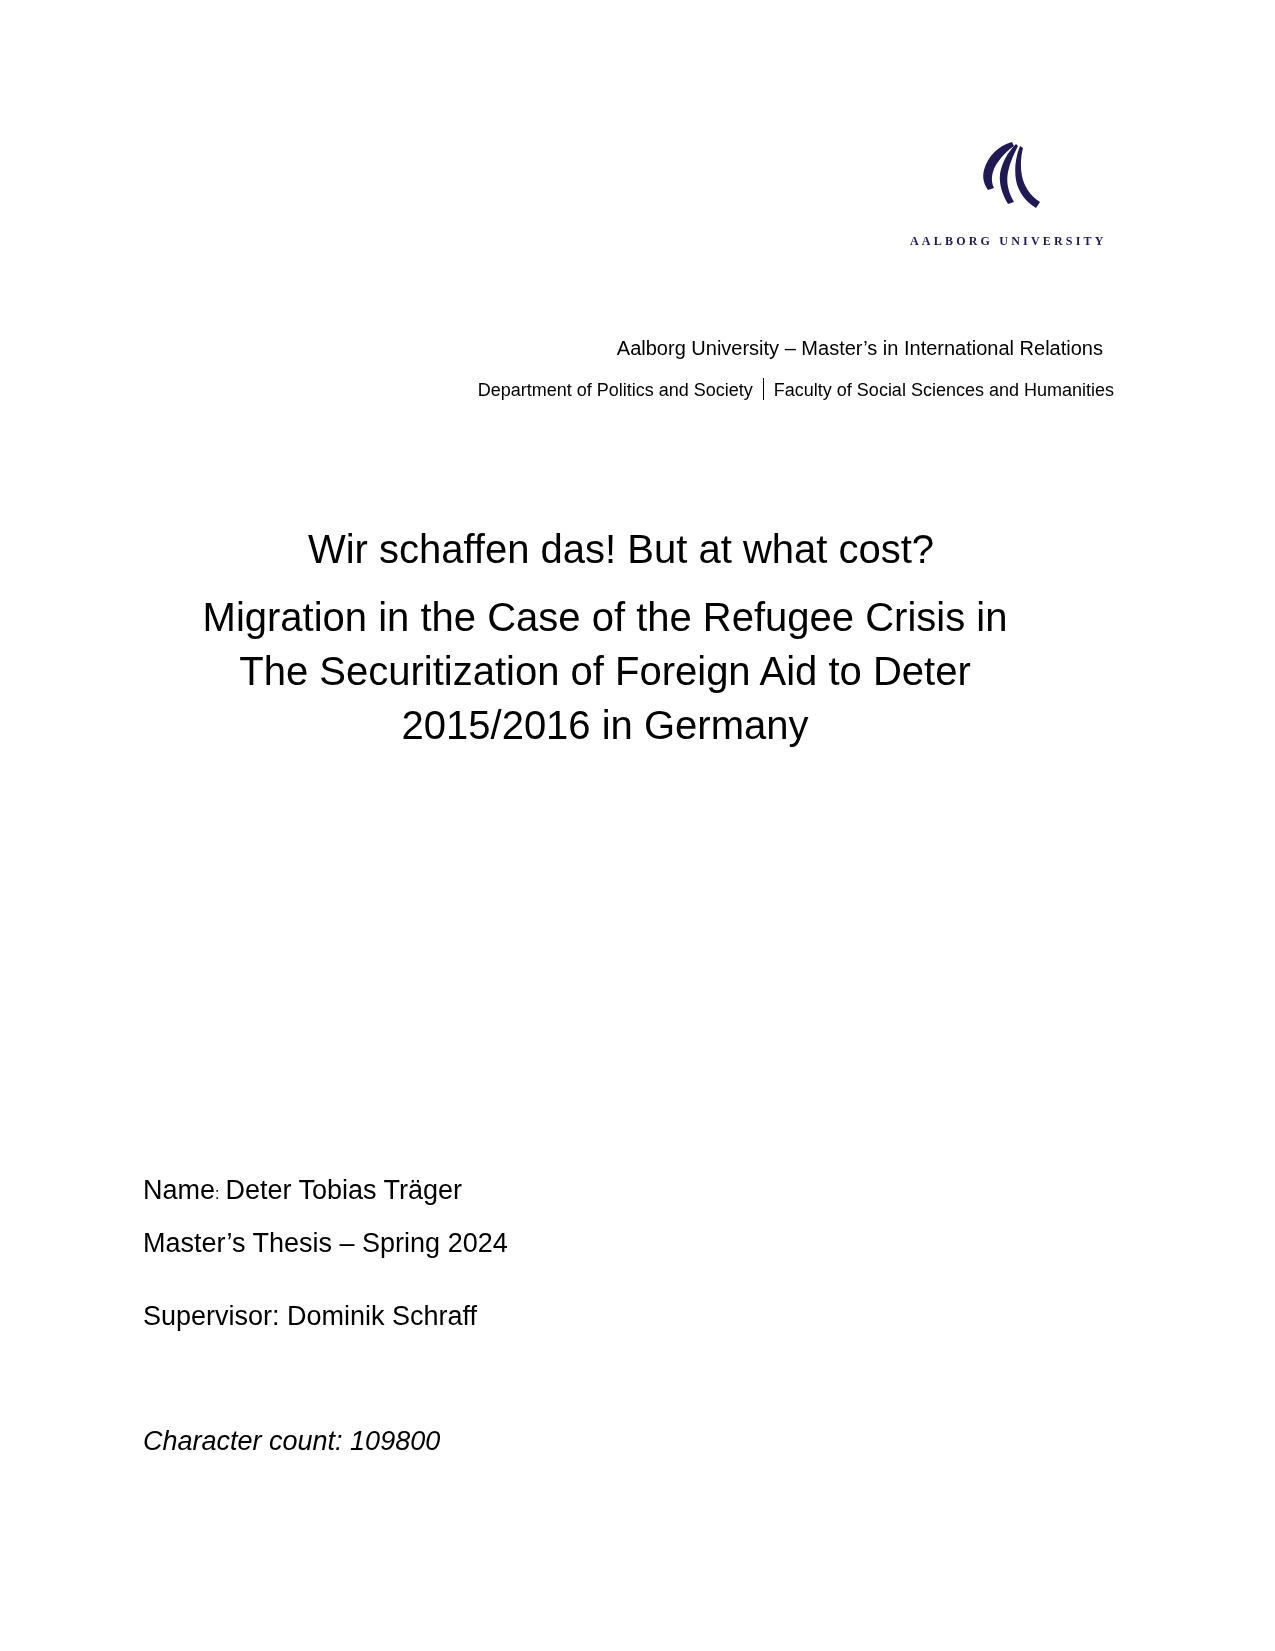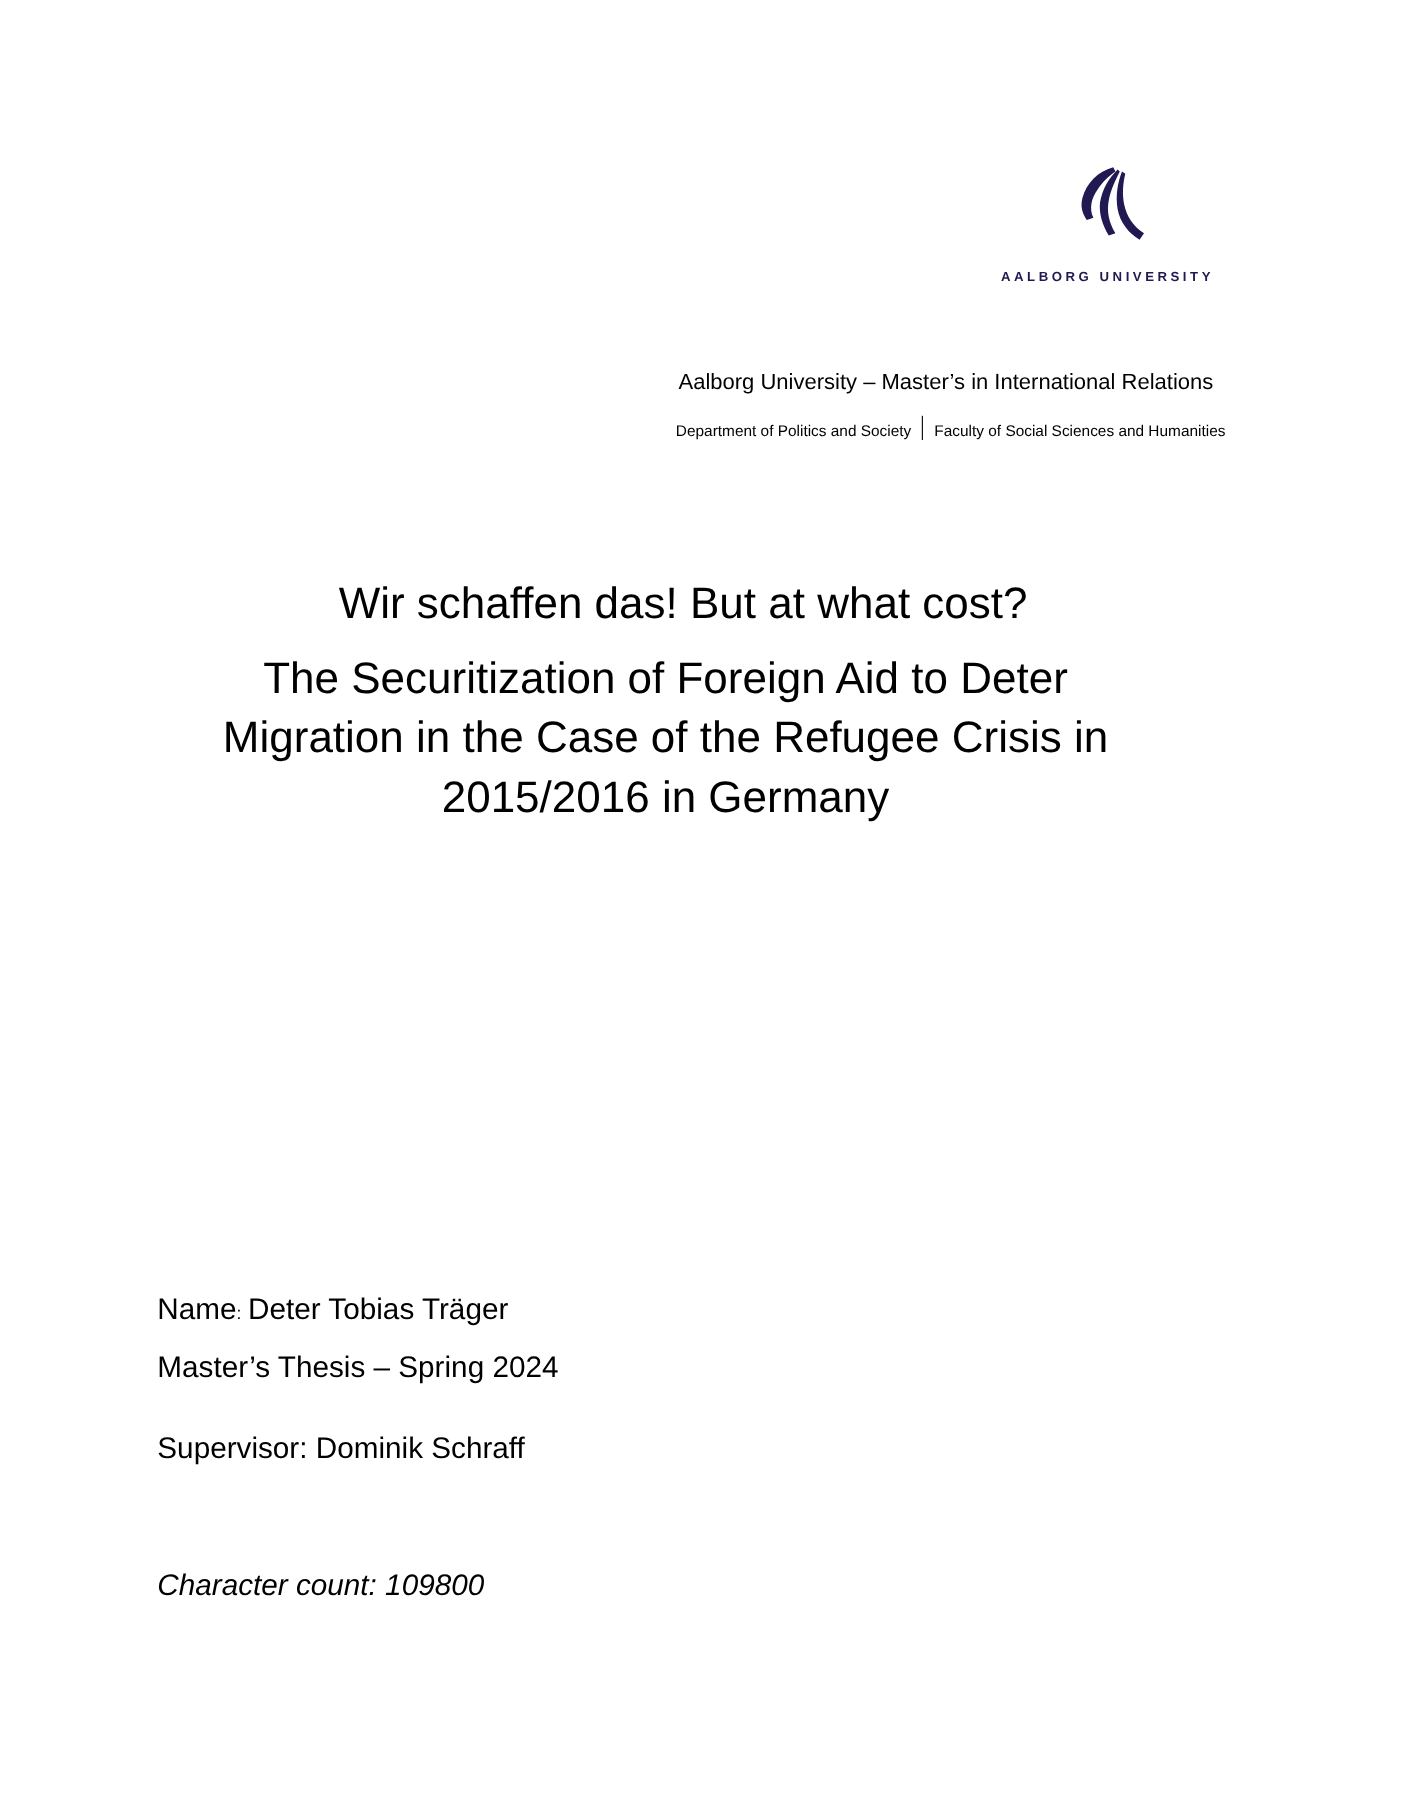--- a/index.html
+++ b/index.html
@@ -1,21 +1,21 @@
 <!DOCTYPE html>
 <html><head>
 <meta charset="utf-8">
 <style>
   html, body { margin:0; padding:0; background:#ffffff; }
   body { width:1275px; height:1651px; position:relative; font-family:"Liberation Sans", sans-serif; color:#000; overflow:hidden; }
-  .logo { position:absolute; left:910px; top:150px; width:170px; height:110px; }
+  .logo { position:absolute; left:910px; top:140px; width:170px; height:110px;font-family:Liberation Serif, serif; }
   .logo svg { position:absolute; left:58px; top:0; }
   .logo-text { position:absolute; left:0; top:94px; width:160px; font-size:12px; font-weight:bold; letter-spacing:3.2px; color:#211a52; white-space:nowrap; }
   .inst1 { position:absolute; right:172px; top:337px; font-size:20px; white-space:nowrap; }
-  .inst2 { position:absolute; right:161px; top:378px; font-size:14px; white-space:nowrap; }
+  .inst2 { position:absolute; right:161px; top:378px; font-size:18px; white-space:nowrap; }
   .inst2 .sep { display:inline-block; width:1px; height:22px; background:#000; margin:0 10px; vertical-align:-4px; }
   .title { position:absolute; left:0; width:1210px; text-align:center; font-size:40px; line-height:54px; }
   .t1 { top:522px;margin-left:16px; }
   .t2 { top:590px; }
   .meta { position:absolute; left:143px; font-size:27px; white-space:nowrap; }
   .m1 { top:1175px; }
   .m1 .colon { font-size:16px; margin-right:6px; }
   .m2 { top:1228px; }
   .m3 { top:1301px; }
   .m4 { top:1426px; font-style:italic; }
@@ -32,22 +32,22 @@
   <div class="logo-text">AALBORG UNIVERSITY</div>
 </div>
 
 <div class="inst1">Aalborg University – Master’s in International Relations</div>
 <div class="inst2">
   <span>Department of Politics and Society</span><span class="sep"></span><span>Faculty of Social Sciences and Humanities</span>
 </div>
 
 <div class="title t1">Wir schaffen das! But at what cost?</div>
 <div class="title t2">
+  <div>Migration in the Case of the Refugee Crisis in</div>
   <div>The Securitization of Foreign Aid to Deter</div>
-  <div>Migration in the Case of the Refugee Crisis in</div>
   <div>2015/2016 in Germany</div>
 </div>
 
 <div class="meta m1">
   <span>Name</span><span class="colon">:</span><span>Deter Tobias Träger</span>
 </div>
 <div class="meta m2">Master’s Thesis – Spring 2024</div>
 <div class="meta m3">Supervisor: Dominik Schraff</div>
 <div class="meta m4">Character count: 109800</div>
 

